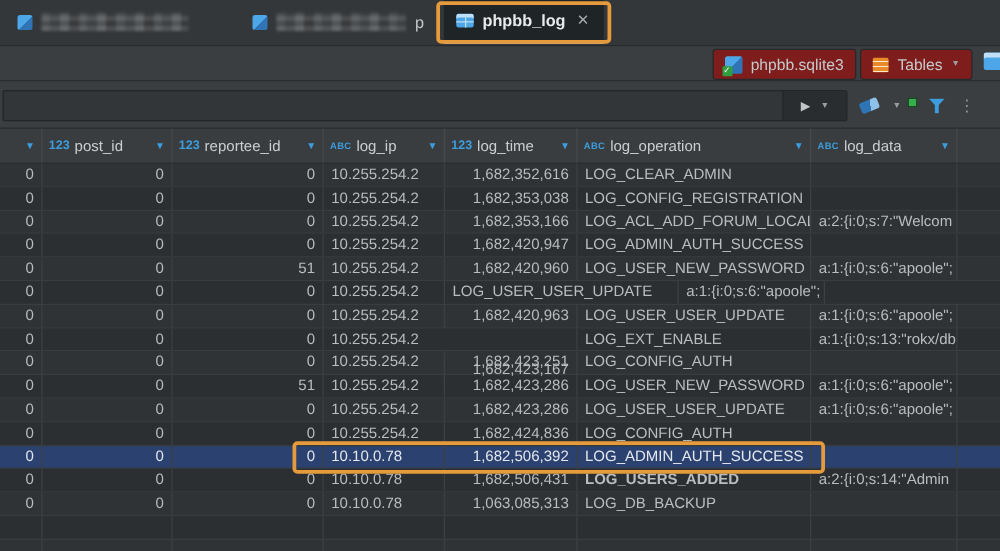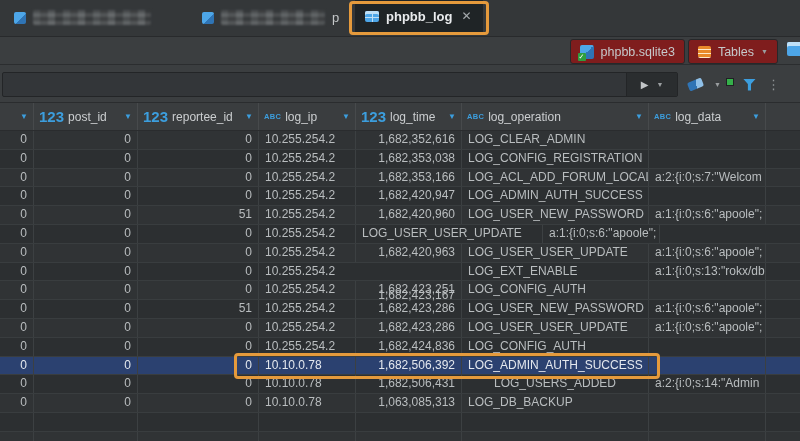--- a/index.html
+++ b/index.html
@@ -50,21 +50,21 @@
   .eraser{width:15px;height:9px;border-radius:2px;transform:rotate(-22deg);background:linear-gradient(105deg,#2f74b5 55%,#8fc0e8 55%);}
   .funnel{width:13px;height:12px;background:#3c9ede;clip-path:polygon(0 0,100% 0,62% 45%,62% 100%,38% 100%,38% 45%);}
   .funnel-wrap{position:relative;}
   .funnel-wrap .gcheck{position:absolute;right:-2px;bottom:-1px;width:6px;height:6px;background:#35b04a;border:1px solid #1f2123;}
   .kebab{color:#8f9496;font-size:13px;line-height:13px;}
   
   .grid{position:absolute;top:102px;left:0;width:800px;bottom:0;overflow:hidden;}
   .ghead{display:flex;height:29px;background:#3a3d3f;border-top:1px solid #2a2c2e;border-bottom:1px solid #2a2c2e;box-sizing:border-box;}
   .hcell{box-sizing:border-box;display:flex;align-items:center;gap:4px;padding:0 5px;border-left:1px solid #474a4c;height:100%;overflow:hidden;flex:0 0 auto;}
   .hcell.first{border-left:none;}
-  .badge{color:#3c9ede;font-weight:bold;font-size:15px;flex:0 0 auto;}
+  .badge{color:#3c9ede;font-weight:bold;font-size:10px;flex:0 0 auto;}
   .badge.abc{font-size:7.5px;letter-spacing:.3px;}
   .hlabel{color:#cbced0;font-size:12px;white-space:nowrap;}
   .harrow{margin-left:auto;color:#3c9ede;font-size:8px;flex:0 0 auto;}
   .gbody{position:relative;}
   .grow{display:flex;height:18.8px;box-sizing:border-box;border-bottom:1px solid #393d3f;}
   .grow.odd{background:#303335;}
   .grow.even{background:#2c2f31;}
   .grow.sel{background:#2b4170;}
   .gcell{box-sizing:border-box;border-left:1px solid #3c4042;padding:0 6px;font-size:12px;color:#b9bdbf;line-height:17.5px;height:100%;overflow:hidden;white-space:nowrap;flex:0 0 auto;}
   .gcell.first{border-left:none;}
@@ -292,21 +292,21 @@
         <div class="gcell" style="width: 187px; text-align: left;">LOG_ADMIN_AUTH_SUCCESS</div>
         <div class="gcell" style="width: 117px; text-align: left;"></div>
         <div class="gcell" style="width: 35px; text-align: left;"></div>
       </div>
       <div class="grow even">
         <div class="gcell first" style="width: 33px; text-align: right;">0</div>
         <div class="gcell" style="width: 104px; text-align: right;">0</div>
         <div class="gcell" style="width: 121px; text-align: right;">0</div>
         <div class="gcell" style="width: 97px; text-align: left;">10.10.0.78</div>
         <div class="gcell" style="width: 106px; text-align: right;">1,682,506,431</div>
-        <div class="gcell" style="width: 187px; text-align: center;">LOG_USERS_ADDED</div>
+        <div class="gcell" style="width: 187px; text-align: left; font-weight: bold;">LOG_USERS_ADDED</div>
         <div class="gcell" style="width: 117px; text-align: left;">a:2:{i:0;s:14:"Admin</div>
         <div class="gcell" style="width: 35px; text-align: left;"></div>
       </div>
       <div class="grow odd">
         <div class="gcell first" style="width: 33px; text-align: right;">0</div>
         <div class="gcell" style="width: 104px; text-align: right;">0</div>
         <div class="gcell" style="width: 121px; text-align: right;">0</div>
         <div class="gcell" style="width: 97px; text-align: left;">10.10.0.78</div>
         <div class="gcell" style="width: 106px; text-align: right;">1,063,085,313</div>
         <div class="gcell" style="width: 187px; text-align: left;">LOG_DB_BACKUP</div>

